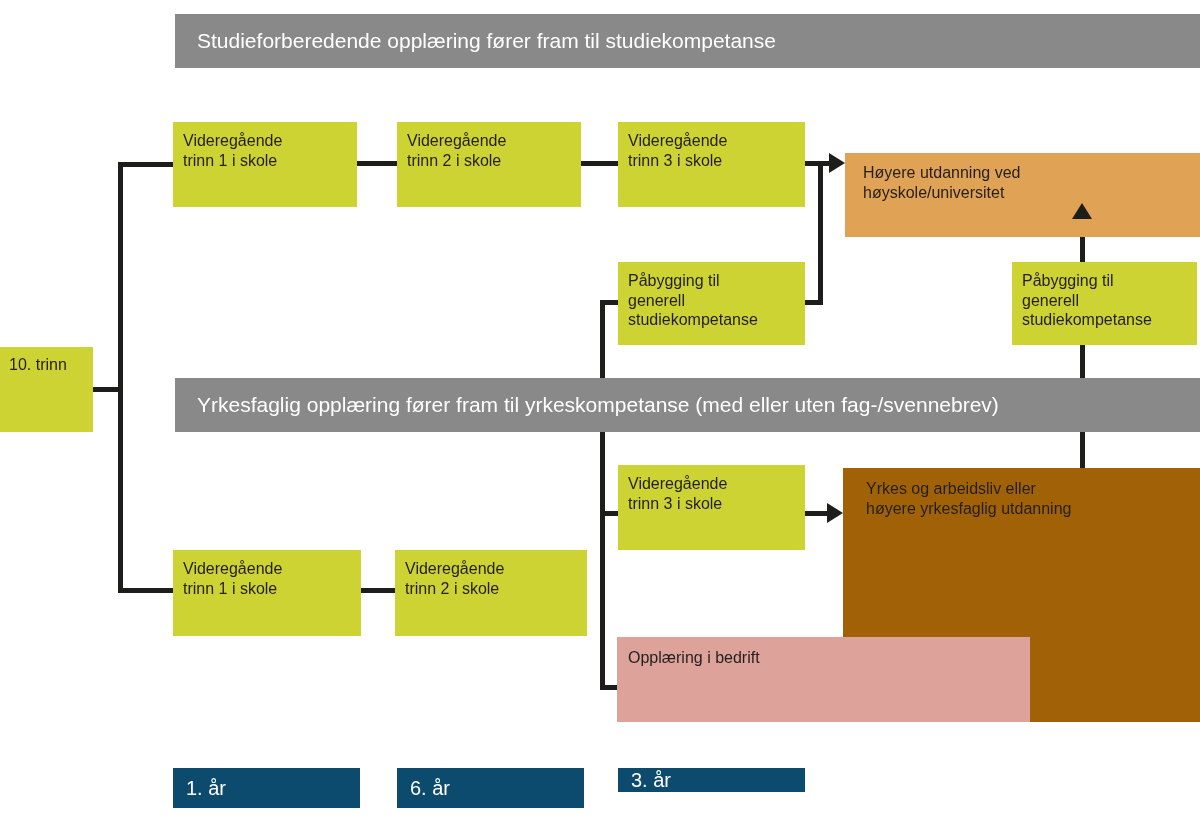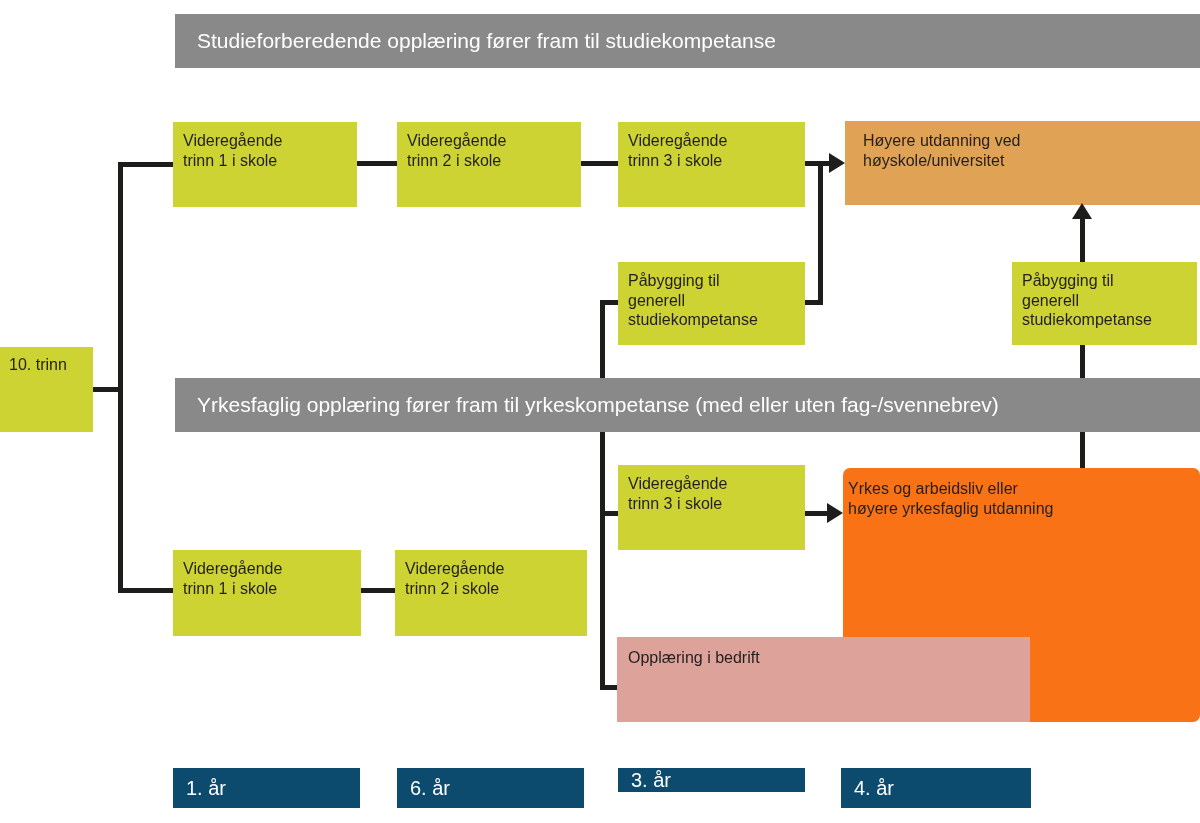--- a/index.html
+++ b/index.html
@@ -17,22 +17,22 @@
   .banner{
     position:absolute;background:#898989;color:#ffffff;font-size:21px;
     display:flex;align-items:center;padding-left:22px;box-sizing:border-box;z-index:2;
   }
   
   .node{
     position:absolute;color:#231f20;font-size:16px;line-height:1.22;
     white-space:pre-line;box-sizing:border-box;z-index:2;padding:9px 8px 0 10px;
   }
   .green{background:#ced334;}
-  .orange{background:#e0a254;padding-left:18px;padding-top:10px;}
-  .red{background:#f97316;padding-left:5px;padding-top:11px;border-radius:7px;}
+  .orange{background:#e0a254;padding-left:18px;padding-top:10px;margin-top:32px;}
+  .red{background:#a16207;padding-left:23px;padding-top:11px;}
   .pink{background:#dda29a;padding-left:11px;padding-top:11px;z-index:2;}
   
   .yearbar{
     position:absolute;background:#0c4a6e;color:#ffffff;font-size:20px;
     display:flex;align-items:center;padding-left:13px;box-sizing:border-box;z-index:2;
   }
   
   .p-banner-top{left:175px;top:14px;width:1025px;height:54px;}
   .p-banner-mid{left:175px;top:378px;width:1025px;height:54px;}
   .p-vg1t{left:173px;top:122px;width:184px;height:85px;}
@@ -136,17 +136,14 @@
 
   <div class="yearbar p-year1">
     <span>1. år</span>
   </div>
   <div class="yearbar p-year2">
     <span>6. år</span>
   </div>
   <div class="yearbar p-year3">
     <span>3. år</span>
   </div>
-  <div class="yearbar p-year4">
-    <span>4. år</span>
-  </div>
 
 </div>
 
 </body></html>

